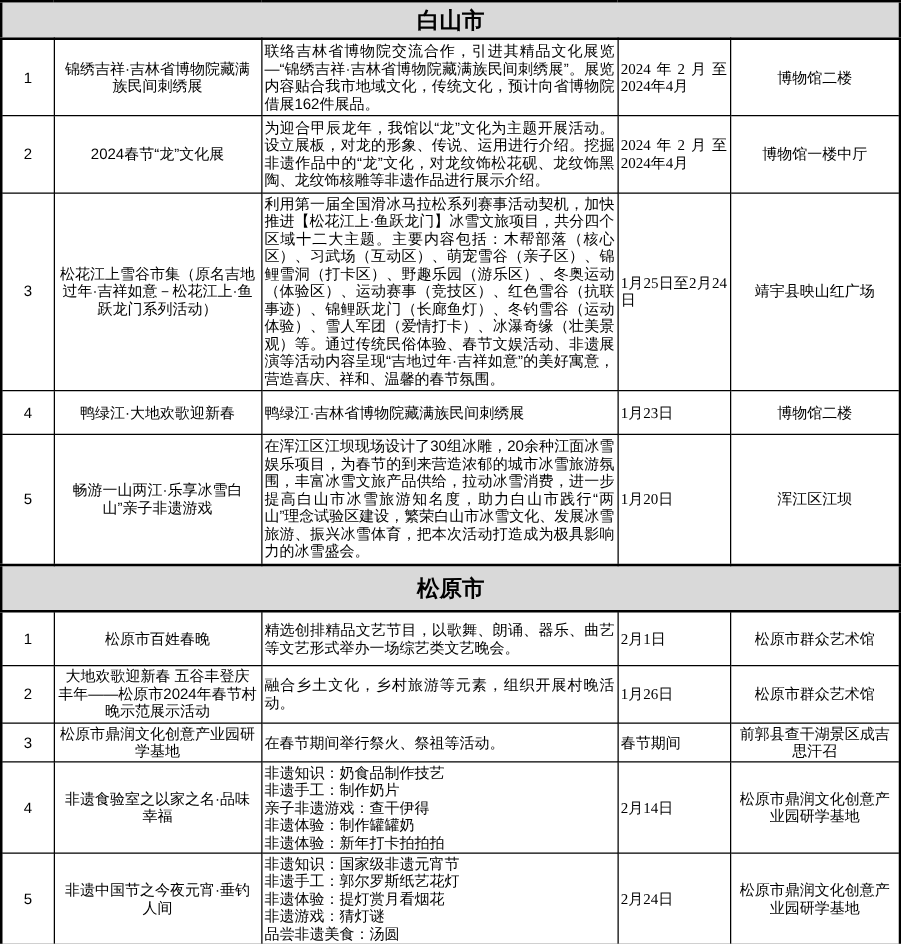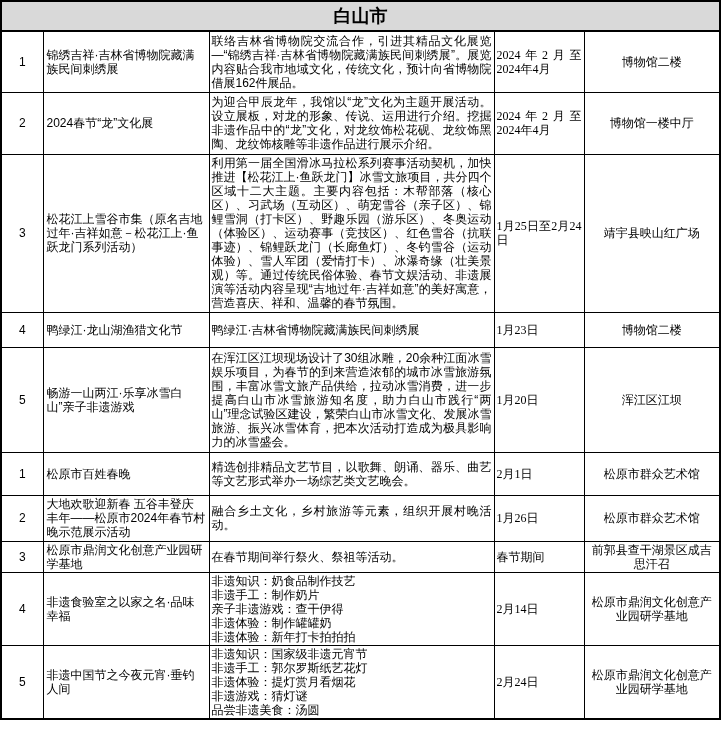--- a/index.html
+++ b/index.html
@@ -33,21 +33,21 @@
     font-weight: bold;
     font-size: 18px;
     line-height: 20px;
     border-top: 2px solid #000000;
     border-bottom: 2px solid #000000;
     padding: 2px 0;
   }
   tr.sec-sm td.section-header { height: 24px; }
   tr.sec-lg td.section-header { height: 31px; }
   td.c-no   { text-align: center; padding: 1px 1px; }
-  td.c-name { text-align: left; }
+  td.c-name { text-align: center; }
   td.c-desc {
     text-align: justify;
     white-space: pre-line;
     padding: 1px 2px;
   }
   td.c-date {
     text-align: justify;
     padding: 1px 2px;
     font-family: Liberation Serif, serif;
   }
@@ -88,34 +88,37 @@
   <tr style="height: 158px;">
     <td class="c-no">3</td>
     <td class="c-name">松花江上雪谷市集（原名吉地过年·吉祥如意－松花江上·鱼跃龙门系列活动）</td>
     <td class="c-desc">利用第一届全国滑冰马拉松系列赛事活动契机，加快推进【松花江上·鱼跃龙门】冰雪文旅项目，共分四个区域十二大主题。主要内容包括：木帮部落（核心区）、习武场（互动区）、萌宠雪谷（亲子区）、锦鲤雪洞（打卡区）、野趣乐园（游乐区）、冬奥运动（体验区）、运动赛事（竞技区）、红色雪谷（抗联事迹）、锦鲤跃龙门（长廊鱼灯）、冬钓雪谷（运动体验）、雪人军团（爱情打卡）、冰瀑奇缘（壮美景观）等。通过传统民俗体验、春节文娱活动、非遗展演等活动内容呈现“吉地过年·吉祥如意”的美好寓意，营造喜庆、祥和、温馨的春节氛围。</td>
     <td class="c-date">1月25日至2月24日</td>
     <td class="c-loc">靖宇县映山红广场</td>
   </tr>
 
   <tr style="height: 35px;">
     <td class="c-no">4</td>
-    <td class="c-name">鸭绿江·龙山湖渔猎文化节</td>
+    <td class="c-name">鸭绿江·大地欢歌迎新春</td>
     <td class="c-desc">鸭绿江·吉林省博物院藏满族民间刺绣展</td>
     <td class="c-date">1月23日</td>
     <td class="c-loc">博物馆二楼</td>
   </tr>
 
   <tr style="height: 105px;">
     <td class="c-no">5</td>
     <td class="c-name">畅游一山两江·乐享冰雪白山”亲子非遗游戏</td>
     <td class="c-desc">在浑江区江坝现场设计了30组冰雕，20余种江面冰雪娱乐项目，为春节的到来营造浓郁的城市冰雪旅游氛围，丰富冰雪文旅产品供给，拉动冰雪消费，进一步提高白山市冰雪旅游知名度，助力白山市践行“两山”理念试验区建设，繁荣白山市冰雪文化、发展冰雪旅游、振兴冰雪体育，把本次活动打造成为极具影响力的冰雪盛会。</td>
     <td class="c-date">1月20日</td>
     <td class="c-loc">浑江区江坝</td>
   </tr>
 
+  <tr class="sec-lg">
+    <td colspan="5" class="section-header" style="background: rgb(217, 217, 217);">松原市</td>
+  </tr>
 
   <tr style="height: 43px;">
     <td class="c-no">1</td>
     <td class="c-name">松原市百姓春晚</td>
     <td class="c-desc">精选创排精品文艺节目，以歌舞、朗诵、器乐、曲艺等文艺形式举办一场综艺类文艺晚会。</td>
     <td class="c-date">2月1日</td>
     <td class="c-loc">松原市群众艺术馆</td>
   </tr>
 
   <tr style="height: 46px;">

